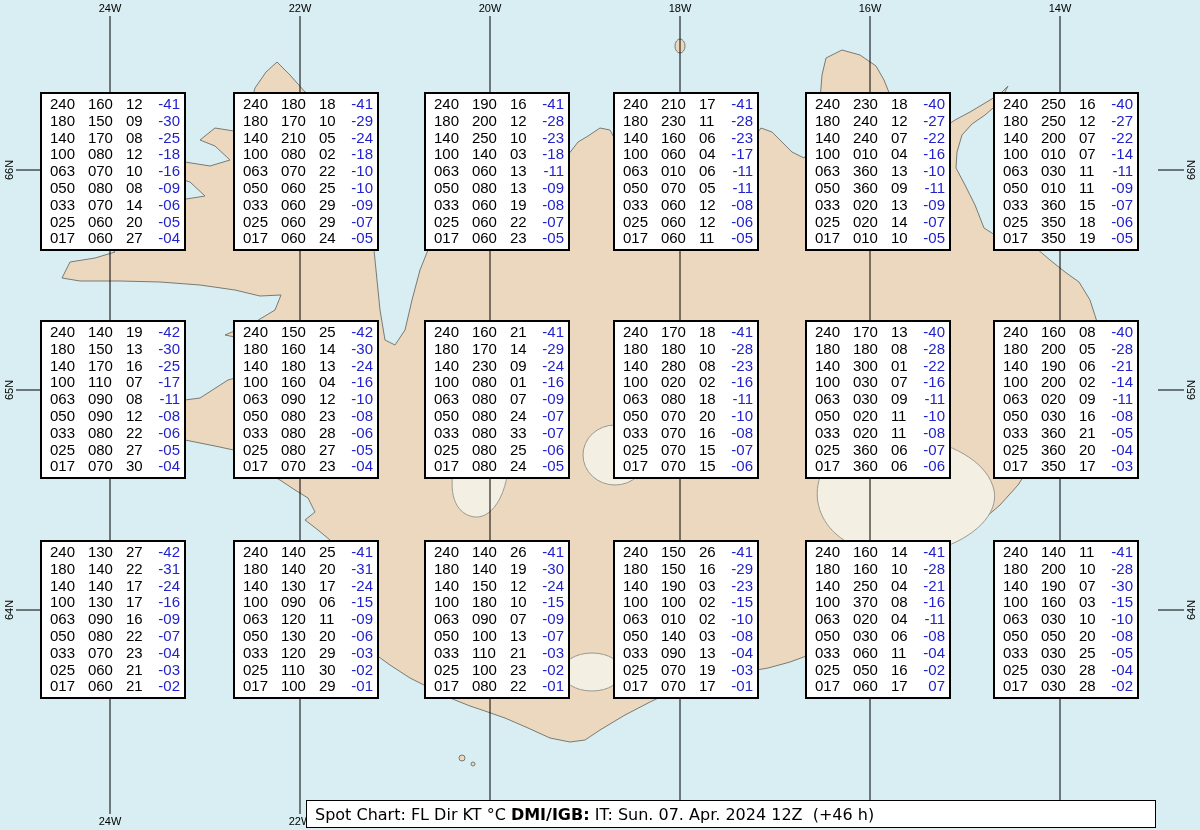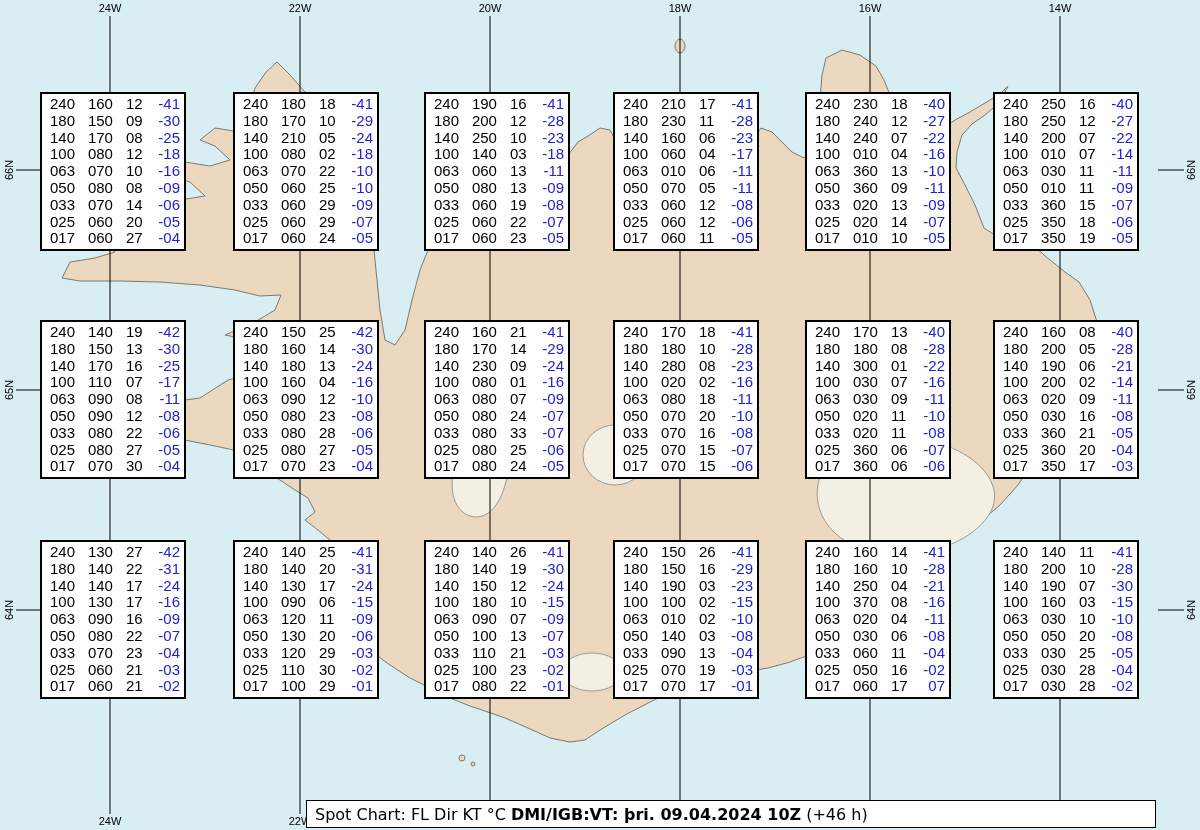--- a/index.html
+++ b/index.html
@@ -291,15 +291,15 @@
         <div class="spot-row"><span class="c0" style="color: rgb(0, 0, 0);">140</span><span class="c1" style="color: rgb(0, 0, 0);">190</span><span class="c2" style="color: rgb(0, 0, 0);">07</span><span class="c3" style="color: rgb(34, 34, 204);">-30</span></div>
         <div class="spot-row"><span class="c0" style="color: rgb(0, 0, 0);">100</span><span class="c1" style="color: rgb(0, 0, 0);">160</span><span class="c2" style="color: rgb(0, 0, 0);">03</span><span class="c3" style="color: rgb(34, 34, 204);">-15</span></div>
         <div class="spot-row"><span class="c0" style="color: rgb(0, 0, 0);">063</span><span class="c1" style="color: rgb(0, 0, 0);">030</span><span class="c2" style="color: rgb(0, 0, 0);">10</span><span class="c3" style="color: rgb(34, 34, 204);">-10</span></div>
         <div class="spot-row"><span class="c0" style="color: rgb(0, 0, 0);">050</span><span class="c1" style="color: rgb(0, 0, 0);">050</span><span class="c2" style="color: rgb(0, 0, 0);">20</span><span class="c3" style="color: rgb(34, 34, 204);">-08</span></div>
         <div class="spot-row"><span class="c0" style="color: rgb(0, 0, 0);">033</span><span class="c1" style="color: rgb(0, 0, 0);">030</span><span class="c2" style="color: rgb(0, 0, 0);">25</span><span class="c3" style="color: rgb(34, 34, 204);">-05</span></div>
         <div class="spot-row"><span class="c0" style="color: rgb(0, 0, 0);">025</span><span class="c1" style="color: rgb(0, 0, 0);">030</span><span class="c2" style="color: rgb(0, 0, 0);">28</span><span class="c3" style="color: rgb(34, 34, 204);">-04</span></div>
         <div class="spot-row"><span class="c0" style="color: rgb(0, 0, 0);">017</span><span class="c1" style="color: rgb(0, 0, 0);">030</span><span class="c2" style="color: rgb(0, 0, 0);">28</span><span class="c3" style="color: rgb(34, 34, 204);">-02</span></div>
       </div>
     </div>
   <div id="caption">
-    <span>Spot Chart: FL Dir KT °C </span><b>DMI/IGB:</b><b>VT: þri. 09.04.2024 10Z</b><span> (+46 h)</span>
+    <span>Spot Chart: FL Dir KT °C </span><b>DMI/IGB:</b><span> IT: Sun. 07. Apr. 2024 12Z </span><span> (+46 h)</span>
   </div>
 </div>
 
 </body></html>

